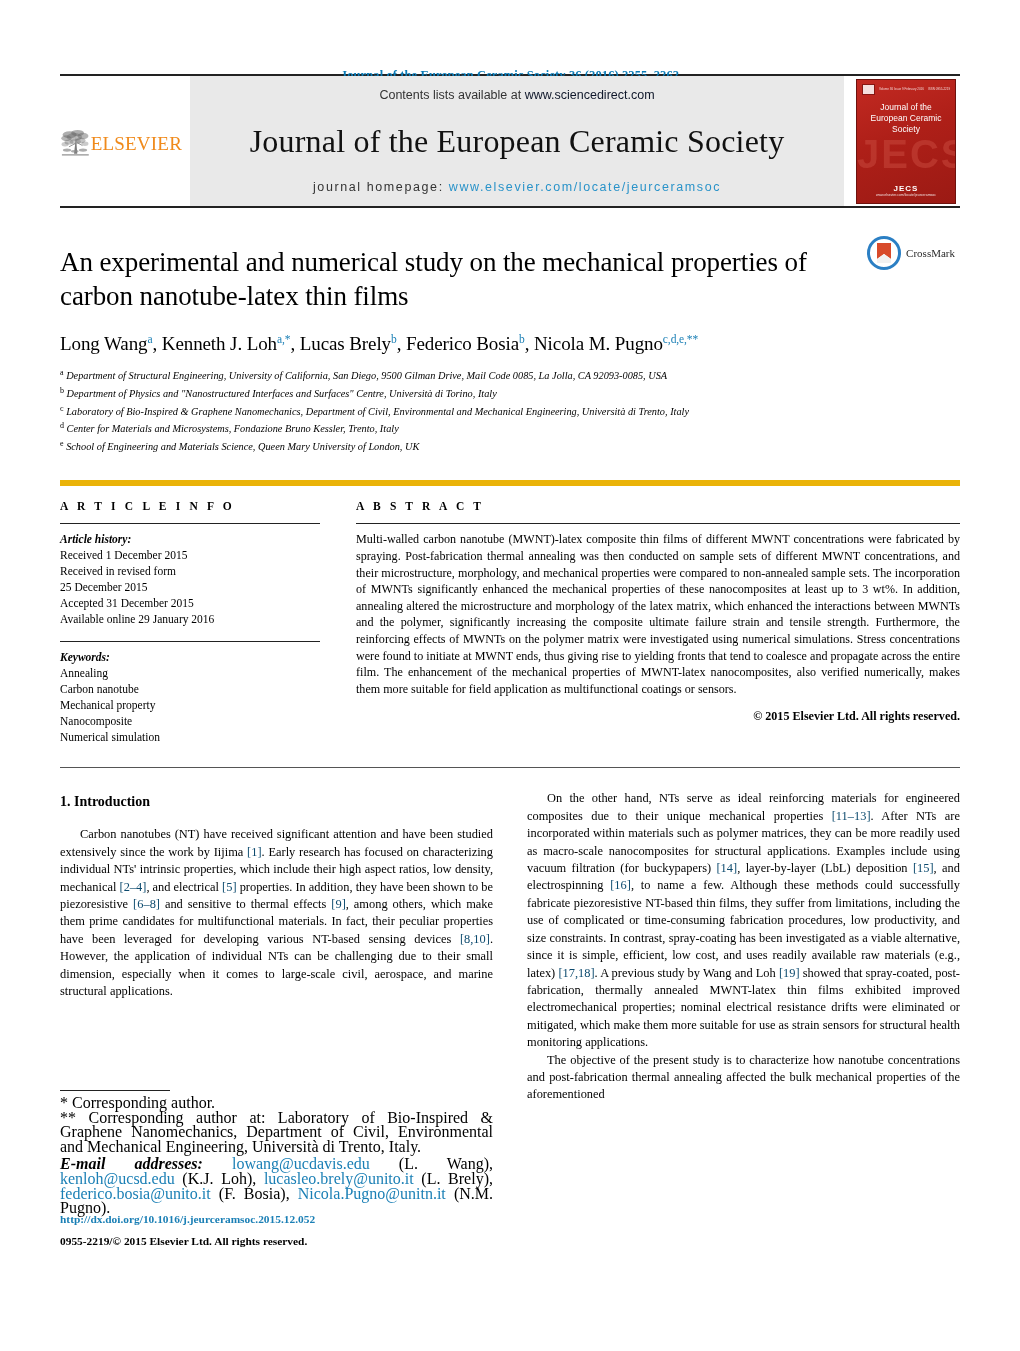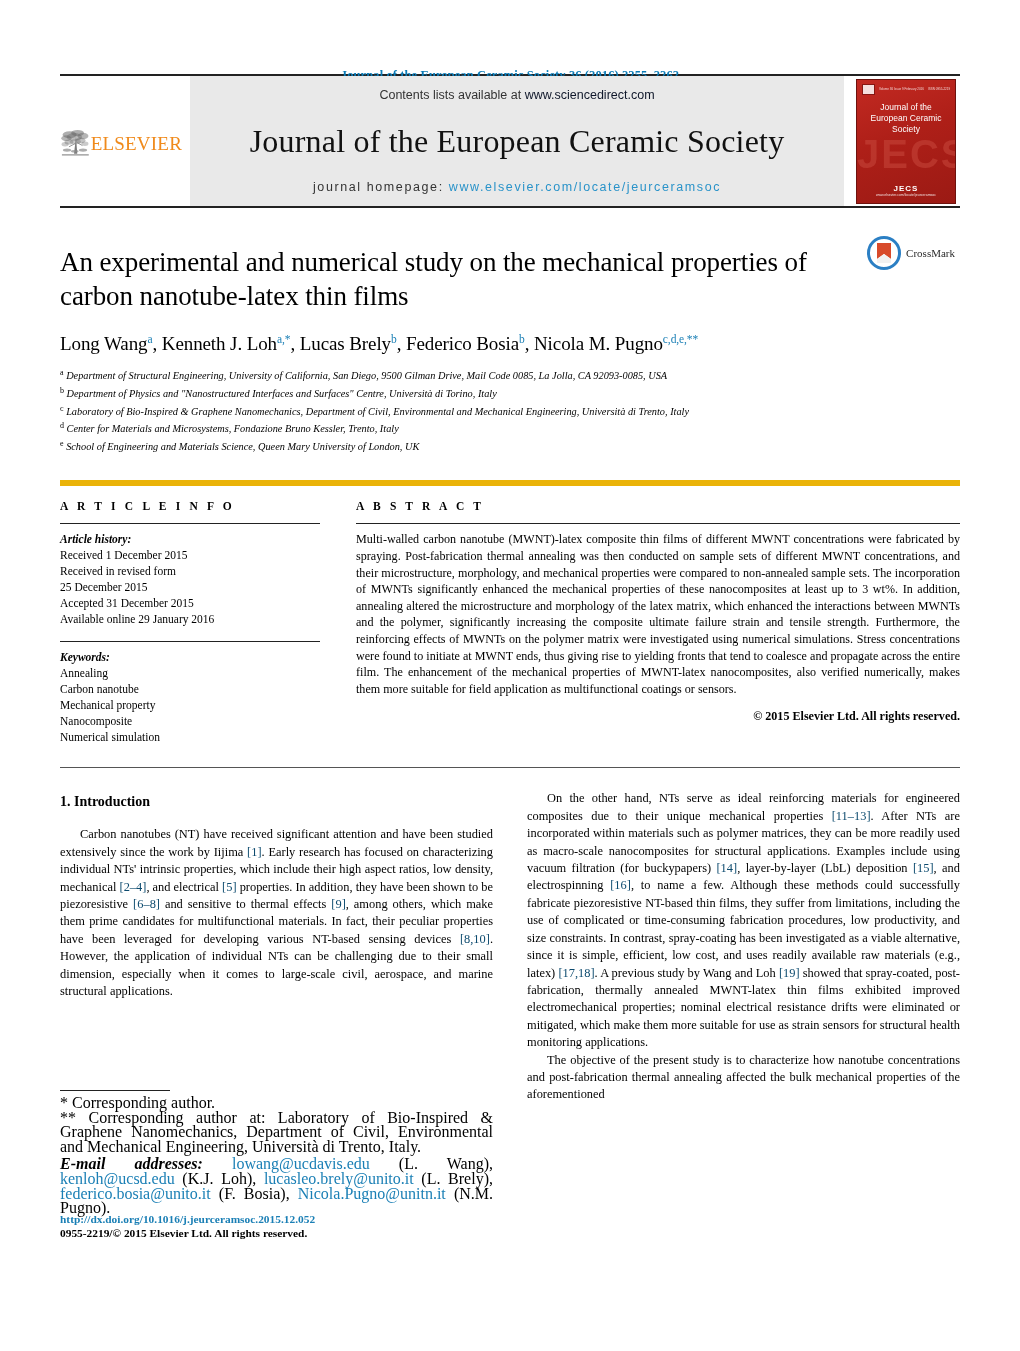--- a/index.html
+++ b/index.html
@@ -215,21 +215,21 @@
   .fn {
     font-size: 16px; line-height: 14.6px; text-align: justify;
     font-family: "Liberation Serif", serif;
   }
   .fn-emails { margin-top: 3px; }
   .fn-emails .lab { font-style: italic; font-weight: bold; }
   a.mail { color: #1a7fb5; text-decoration: none; }
 
   .doiblock { position: absolute; left: 60px; top: 1213px; }
   .doi { color: #1a7fb5; font-size: 11.4px; font-weight: bold; text-decoration: none; display:block; }
-  .copy { font-size: 11.4px; font-weight: bold; margin-top: 2px; }
+  .copy { font-size: 11.4px; font-weight: bold; margin-top: 10px; }
 </style>
 </head>
 <body>
 
 <div class="page">
 
   <div class="runhead">Journal of the European Ceramic Society 36 (2016) 2255–2262</div>
 
   <div class="masthead">
 

